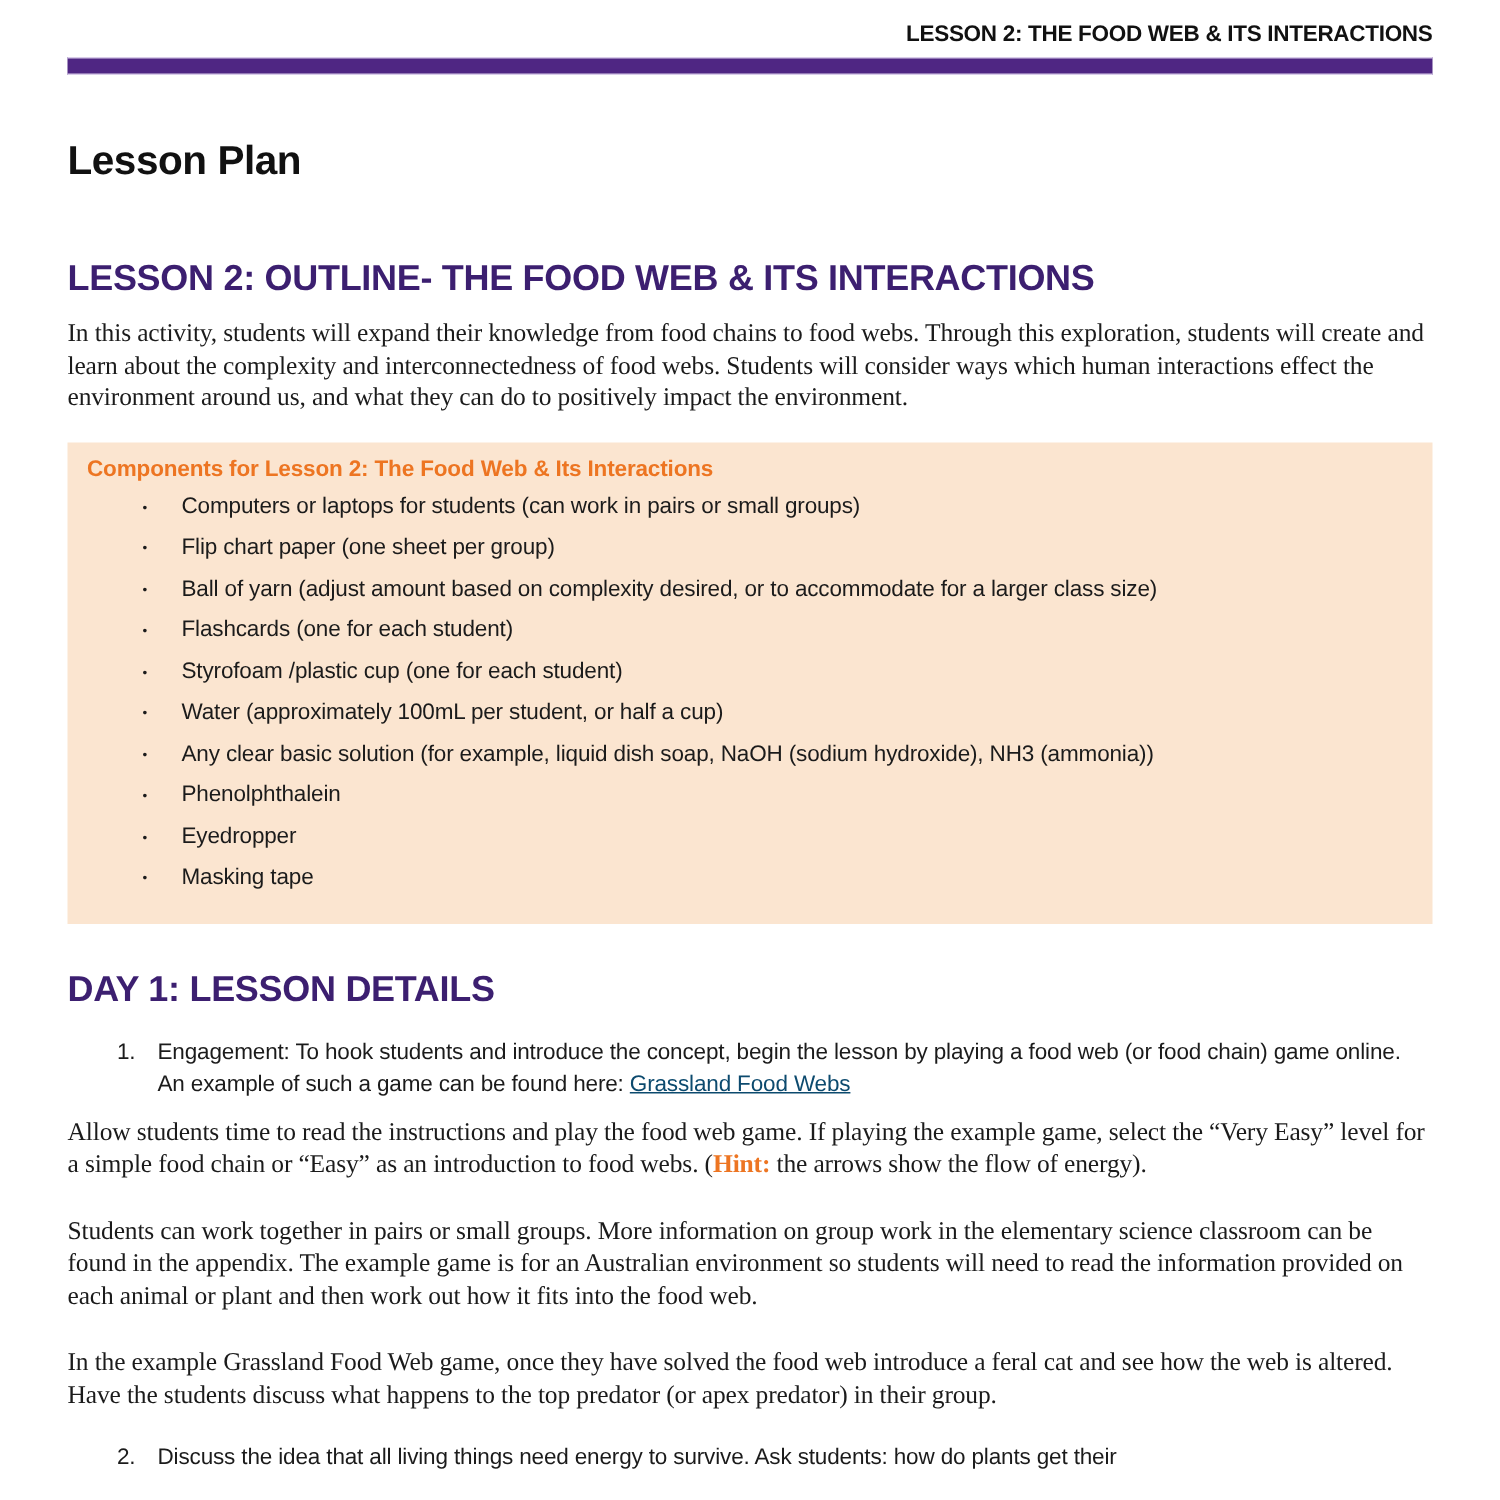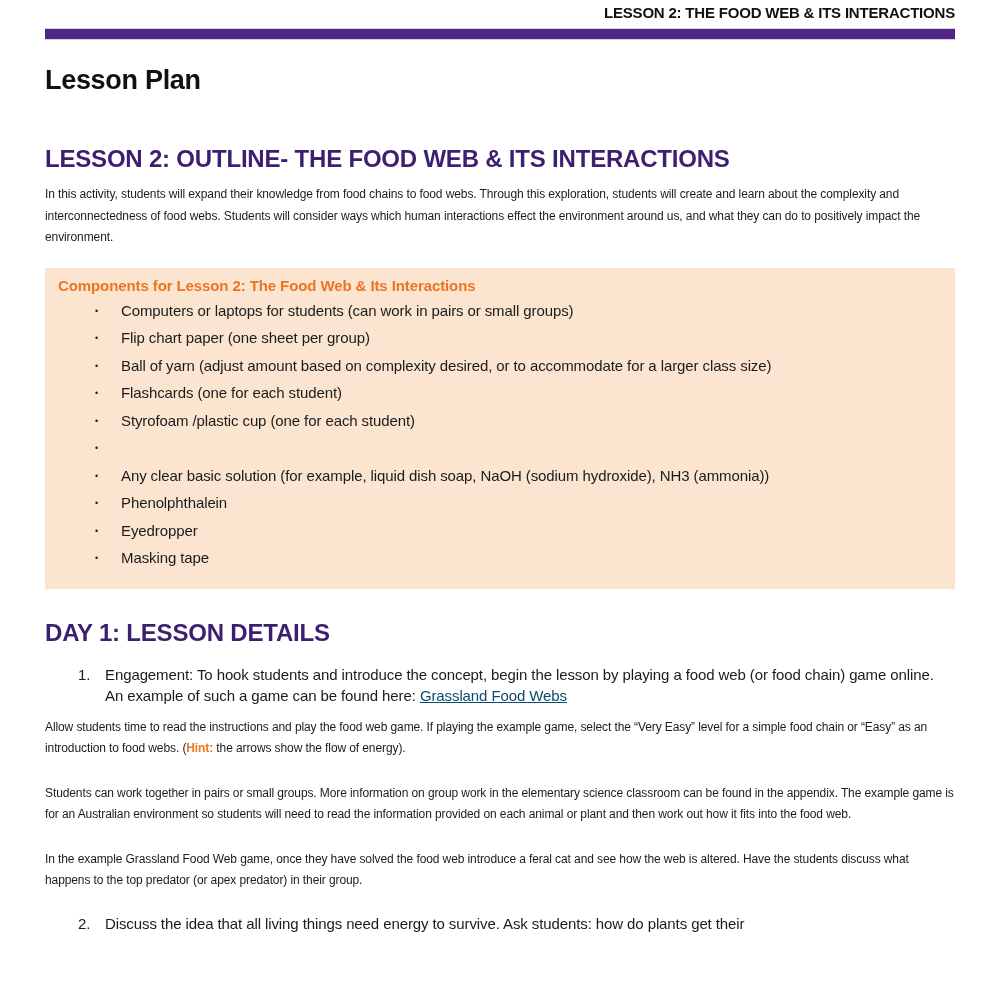--- a/index.html
+++ b/index.html
@@ -6,56 +6,57 @@
   html, body { background: #ffffff; }
   body {
     width: 1000px; height: 1000px; overflow: hidden;
     font-family: "Liberation Sans", sans-serif;
     color: #1b1b1b;
     -webkit-font-smoothing: antialiased;
   }
   .content { padding: 0 45px; }
 
   .top-header {
-    padding-top: 4px;
+    padding-top: 14px;
     text-align: right;
     font-size: 15px;
     font-weight: bold;
     letter-spacing: -0.2px;
     color: #111111;
   }
   .divider-bar {
     margin-top: 7px;
     height: 12px;
     background: #4f2683;
     border-top: 1px solid #d9cdea;
     border-bottom: 1px solid #d9cdea;
   }
 
   .page-title {
-    margin-top: 25px;
+    margin-top: 42px;
     font-size: 27px;
     font-weight: bold;
     letter-spacing: -0.3px;
     color: #111111;
   }
 
   .section-heading {
     font-size: 24px;
     font-weight: bold;
     letter-spacing: -0.2px;
     color: #3c1f70;
   }
   .section-heading.first { margin-top: 49px; }
   .section-heading.second { margin-top: 30px; }
 
   .body-text {
-    font-size: 12px;
+    font-size: 17px;
     line-height: 21.5px;
     letter-spacing: -0.1px;
+    font-family: Liberation Serif, serif;
   }
   .intro-paragraph { margin-top: 11px; }
 
   .components-box {
     margin-top: 19px;
     background: #fbe5d0;
     padding: 9px 7px 20px 13px;
   }
   .components-heading {
     font-size: 15px;
@@ -136,20 +137,21 @@
     <div class="bullet-row">
       <span class="bullet-marker">•</span>
       <span>Flashcards (one for each student)</span>
     </div>
     <div class="bullet-row">
       <span class="bullet-marker">•</span>
       <span>Styrofoam /plastic cup (one for each student)</span>
     </div>
     <div class="bullet-row">
       <span class="bullet-marker">•</span>
+      <span>Water (approximately 100mL per student, or half a cup)</span>
     </div>
     <div class="bullet-row">
       <span class="bullet-marker">•</span>
       <span>Any clear basic solution (for example, liquid dish soap, NaOH (sodium hydroxide), NH3 (ammonia))</span>
     </div>
     <div class="bullet-row">
       <span class="bullet-marker">•</span>
       <span>Phenolphthalein</span>
     </div>
     <div class="bullet-row">

